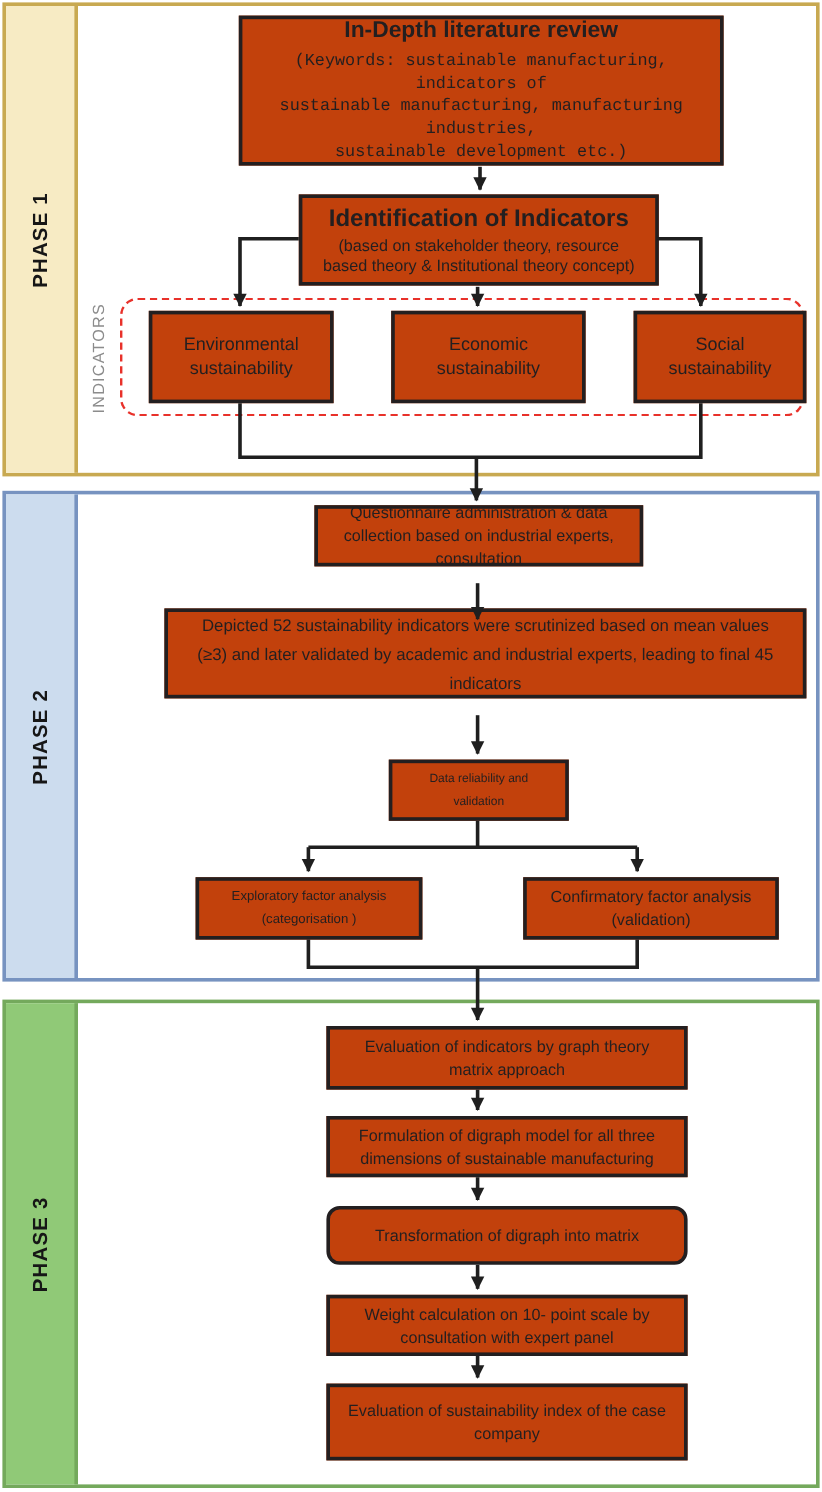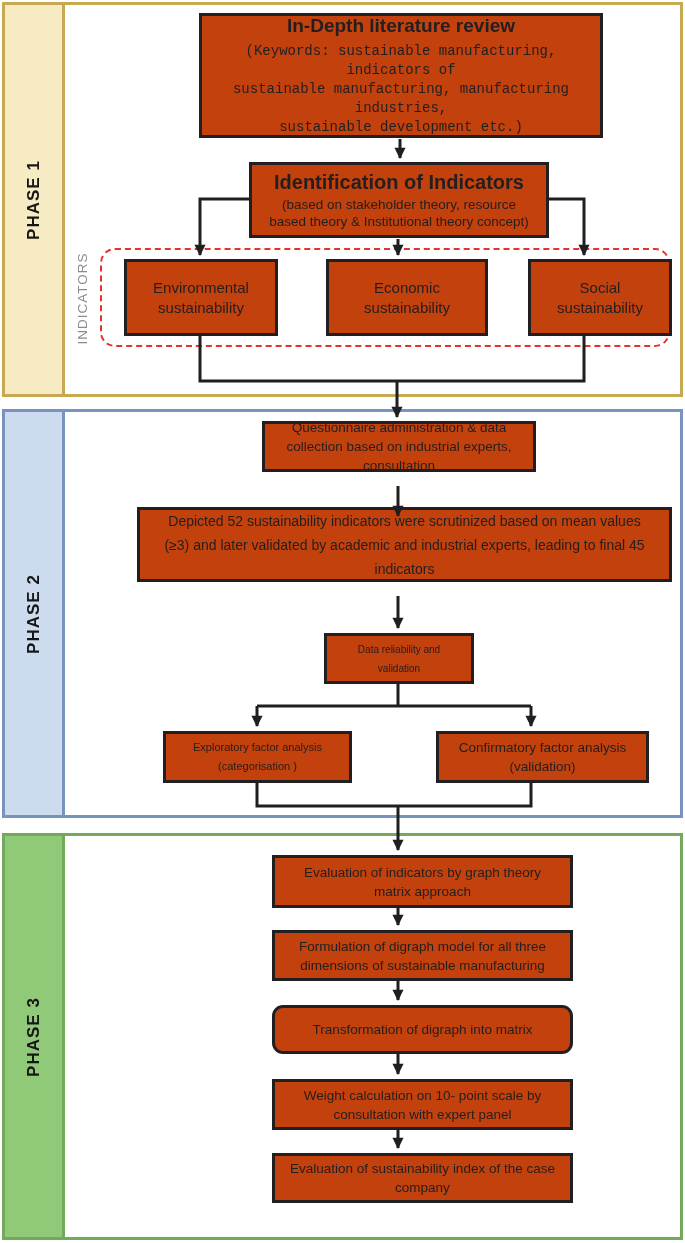--- a/index.html
+++ b/index.html
@@ -45,21 +45,21 @@
   .quest{left:262px; top:421px; width:274px; height:51px; font-size:13.5px; line-height:19px;}
   .dep{left:137px; top:507px; width:535px; height:75px; font-size:14px; line-height:24px;}
   .drel{left:324px; top:633px; width:150px; height:51px; font-size:10px; line-height:19px;}
   .efa{left:163px; top:731px; width:189px; height:52px; font-size:11px; line-height:19px;}
   .cfa{left:436px; top:731px; width:213px; height:52px; font-size:13.5px; line-height:19px;}
   .step{left:248px; width:301px; font-size:13.5px; line-height:19px;margin-left:24px;}
   .s0{top:855px; height:53px;}
   .s1{top:930px; height:51px;}
   .s2{top:1005px; height:49px;border-radius:11px;}
   .s3{top:1079px; height:51px;}
-  .s4{top:1153px; height:50px;}
+  .s4{top:1153px; height:64px;}
   
   .ind-region{position:absolute; left:100px; top:248px; width:570px; height:99px;
     border:2.5px dashed var(--indicators_dash); border-radius:15px; box-sizing:border-box; z-index:2;}
   .ind-label-wrap{position:absolute; left:64px; top:250px; width:36px; height:96px;
     display:flex; align-items:center; justify-content:center; z-index:2;}
   .ind-label{transform:rotate(-90deg); white-space:nowrap; color:var(--indicators_text);
     font-size:13.5px; letter-spacing:1px;}
   
   .flow-svg{position:absolute; left:0; top:0; z-index:5; pointer-events:none;}
   .conn{stroke:var(--connector); stroke-width:3; fill:none;}

